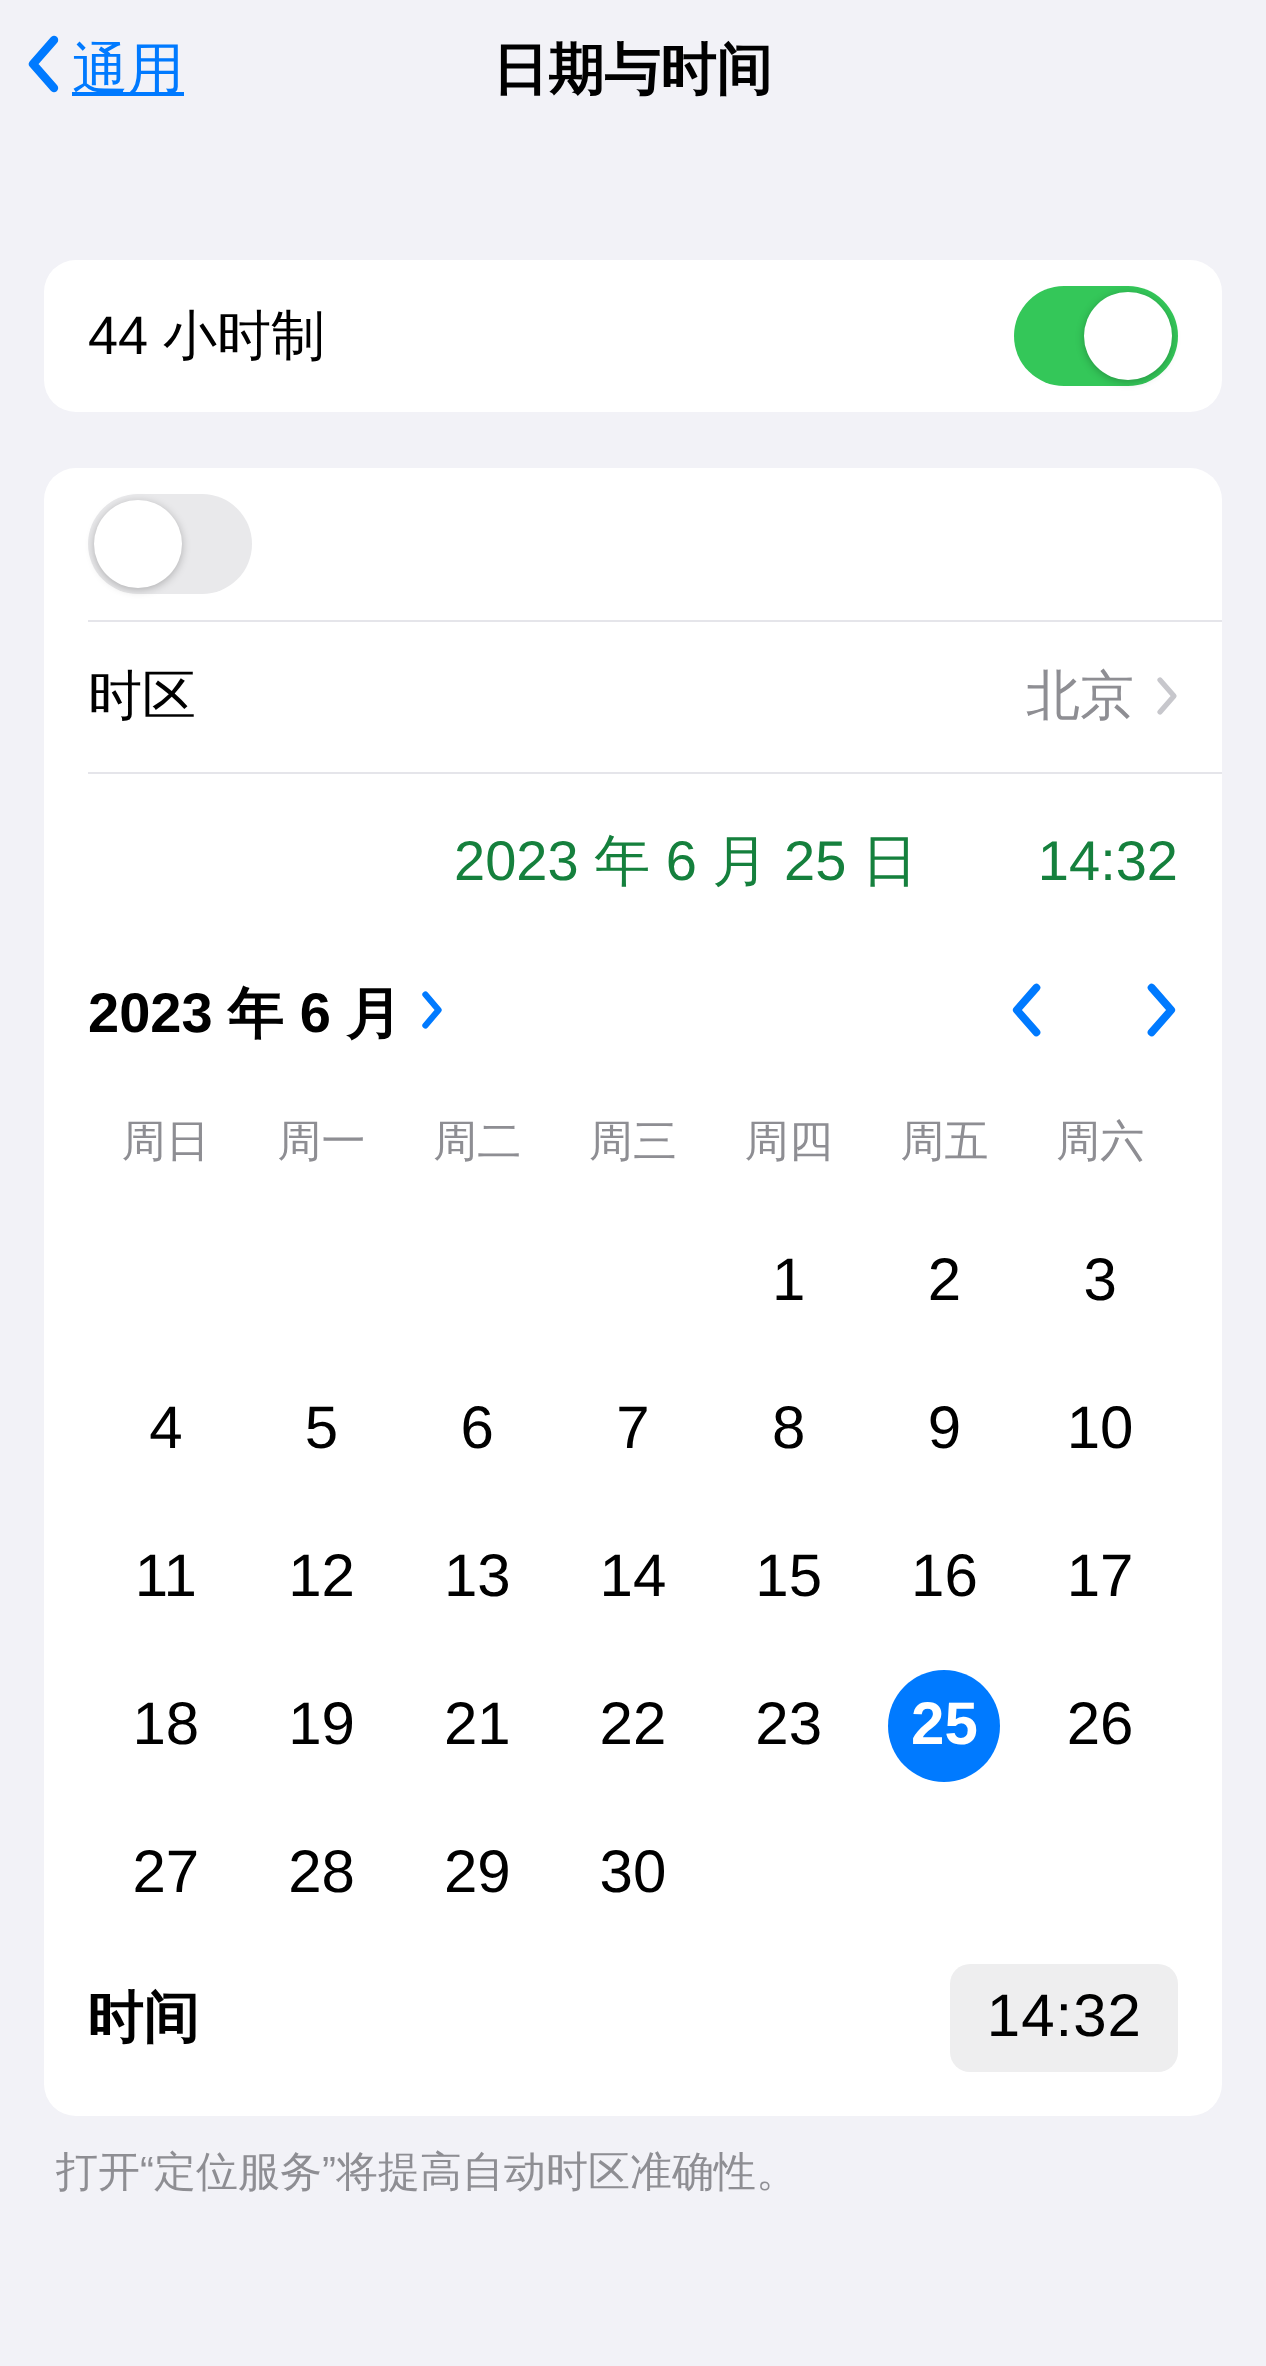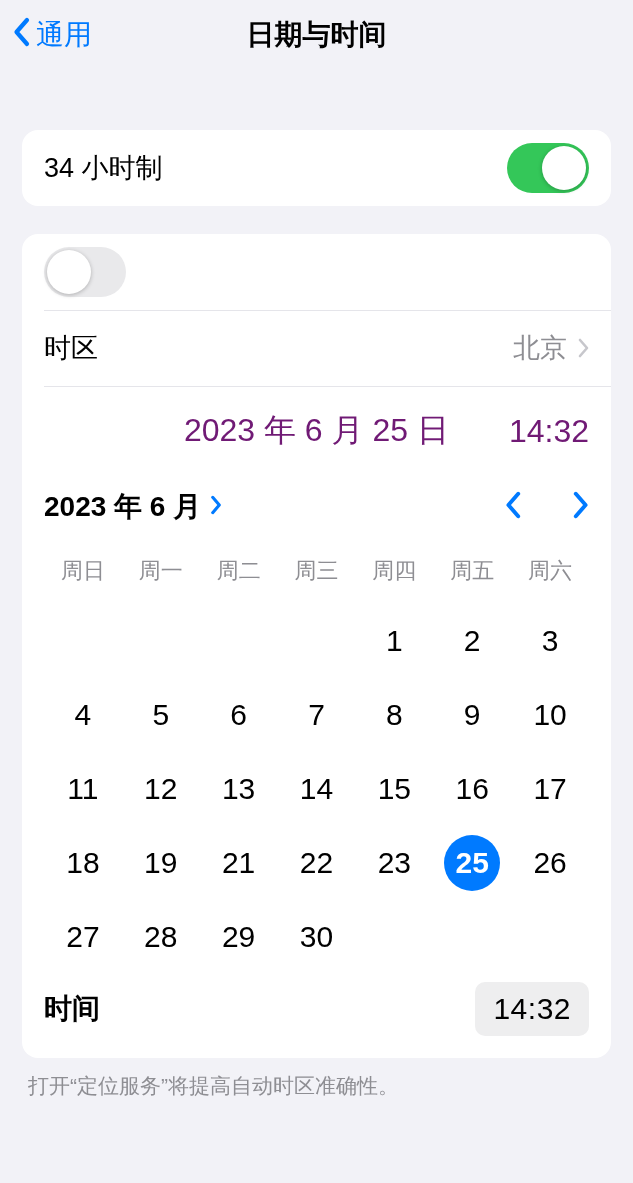--- a/index.html
+++ b/index.html
@@ -1,21 +1,21 @@
 <!DOCTYPE html>
 <html><head>
   <meta charset="utf-8">
   <style>
     * { margin: 0; padding: 0; box-sizing: border-box; font-family: -apple-system, "Helvetica Neue", Arial, sans-serif; }
     html, body { width: 633px; height: 1183px; background: #f2f2f7; color: #000; }
     .container { width: 100%; height: 100%; display: flex; flex-direction: column; }
 
     
     .header { position: relative; height: 70px; display: flex; align-items: center; }
-    .back { position: absolute; left: 12px; top: 0; height: 70px; display: flex; align-items: center; color: #007aff; font-size: 28px; }
+    .back { position: absolute; left: 12px; top: 0; height: 70px; display: flex; align-items: center; color: #007aff; font-size: 28px; text-decoration: underline; }
     .back svg { width: 18px; height: 30px; margin-right: 6px; }
     .title { width: 100%; text-align: center; font-size: 28px; font-weight: 600; }
 
     
     .group { margin: 28px 22px 0; background: #fff; border-radius: 16px; overflow: hidden; }
     .group.first { margin-top: 60px; }
 
     .row { display: flex; align-items: center; justify-content: space-between; padding: 0 22px; height: 76px; font-size: 27px; }
     .group .row + .row,
     .group .row + .datetime-row,
@@ -32,21 +32,21 @@
     .knob { position: absolute; width: 44px; height: 44px; background: #fff; border-radius: 50%; top: 3px; box-shadow: 0 1px 4px rgba(0,0,0,0.25); }
     .toggle.on .knob { right: 3px; }
     .toggle.off .knob { left: 3px; }
 
     .value-chevron { display: flex; align-items: center; gap: 10px; }
     .value-muted { color: #8e8e93; font-size: 27px; }
     .chev-right svg { width: 12px; height: 20px; }
     .chev-right { color: #c7c7cc; display:flex; align-items:center; }
 
     .datetime-row { display: flex; align-items: center; justify-content: flex-end; gap: 60px; padding: 0 22px; height: 90px; }
-    .link-blue { color: #701a75; font-size: 32px; }
+    .link-blue { color: #15803d; font-size: 28px; }
 
     
     .calendar-wrap { padding: 12px 22px 22px; }
     .cal-header { display: flex; align-items: center; justify-content: space-between; margin-bottom: 18px; }
     .cal-month-btn { display: flex; align-items: center; gap: 8px; font-size: 28px; font-weight: 600; }
     .cal-month-btn svg { width: 14px; height: 22px; color:#007aff; }
     .cal-nav { display: flex; align-items: center; gap: 48px; color: #007aff; }
     .cal-nav-btn svg { width: 18px; height: 28px; }
 
     .cal-grid { display: grid; grid-template-columns: repeat(7, 1fr); text-align: center; }
@@ -74,21 +74,21 @@
             <polyline points="10,2 3,10 10,18"></polyline>
           </svg>
       </span>
       <span>通用</span>
     </div>
     <div class="title">日期与时间</div>
   </div>
 
   <div class="group first">
     <div class="row">
-      <span class="row-label">34 小时制</span>
+      <span class="row-label">44 小时制</span>
       <div class="toggle on">
         <div class="knob"></div>
       </div>
     </div>
   </div>
 
   <div class="group">
     <div class="row">
       <div class="toggle off">
         <div class="knob"></div>

